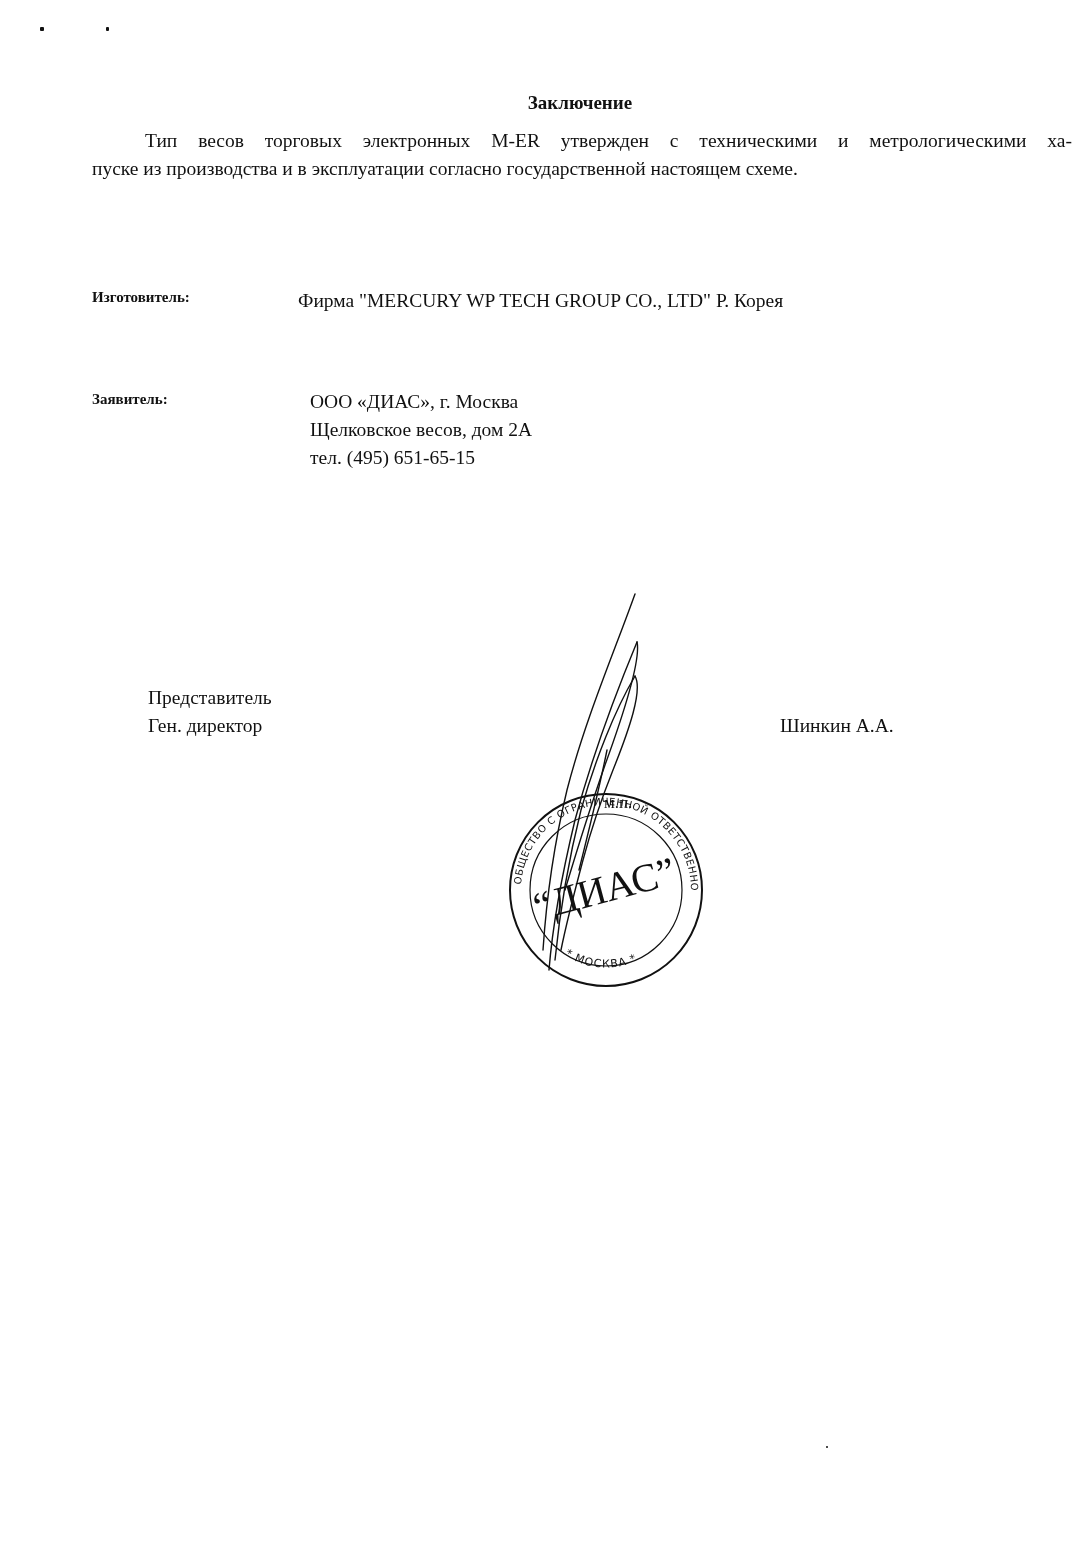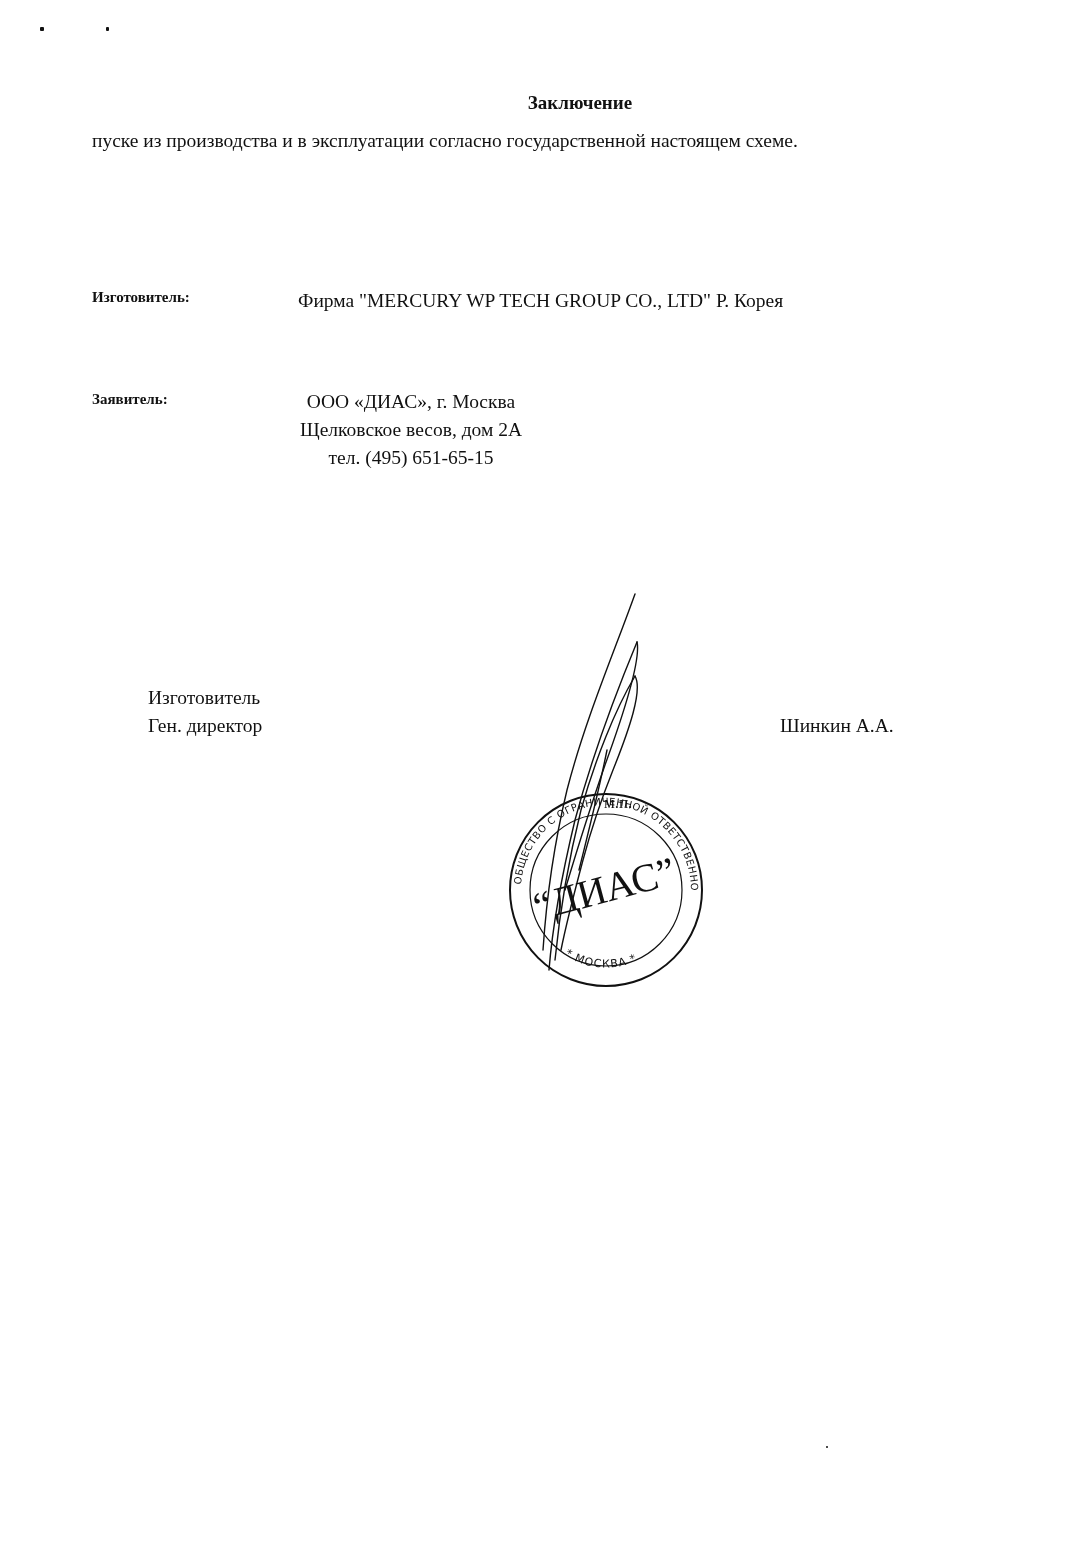--- a/index.html
+++ b/index.html
@@ -94,37 +94,38 @@
 </head>
 <body>
 
 <div class="speck" style="left:40px;top:27px;width:4px;height:4px;"></div>
 <div class="speck" style="left:106px;top:27px;width:3px;height:4px;"></div>
 <div class="speck" style="left:826px;top:1446px;width:2px;height:2px;"></div>
 
 <div class="title">Заключение</div>
 
 <div class="conclusion">
+  <span class="line first">Тип весов торговых электронных M-ER утвержден с техническими и метрологическими ха-</span>
   <span class="line last">пуске из производства и в эксплуатации согласно государственной настоящем схеме.</span>
 </div>
 
 <div class="label" style="top:289px;left:92px;">Изготовитель:</div>
 <div class="value-block" style="top:287px;left:298px;">
   <div>Фирма "MERCURY WP TECH GROUP CO., LTD" Р. Корея</div>
 </div>
 
 <div class="label" style="top:391px;left:92px;">Заявитель:</div>
-<div class="value-block" style="top:388px;left:300px;text-align:center;">
+<div class="value-block" style="top:388px;left:310px;">
   <div>ООО «ДИАС», г. Москва</div>
   <div>Щелковское весов, дом 2А</div>
   <div>тел. (495) 651-65-15</div>
 </div>
 
 <div class="sign-left">
-  <div>Изготовитель</div>
+  <div>Представитель</div>
   <div>Ген. директор</div>
 </div>
 
 <div class="sign-right">Шинкин А.А.</div>
 
 <svg class="stamp-svg" viewBox="0 0 230 410" xmlns="http://www.w3.org/2000/svg">
   <g fill="none" stroke="#111" stroke-width="1.4" stroke-linecap="round">
     <path d="M140 4 C 120 60, 90 130, 72 200 C 60 250, 52 300, 48 360"></path>
     <path d="M142 52 C 118 110, 96 170, 80 230 C 68 280, 58 330, 54 380"></path>
     <path d="M142 52 C 146 70, 130 120, 110 175 C 96 215, 82 260, 70 300"></path>

